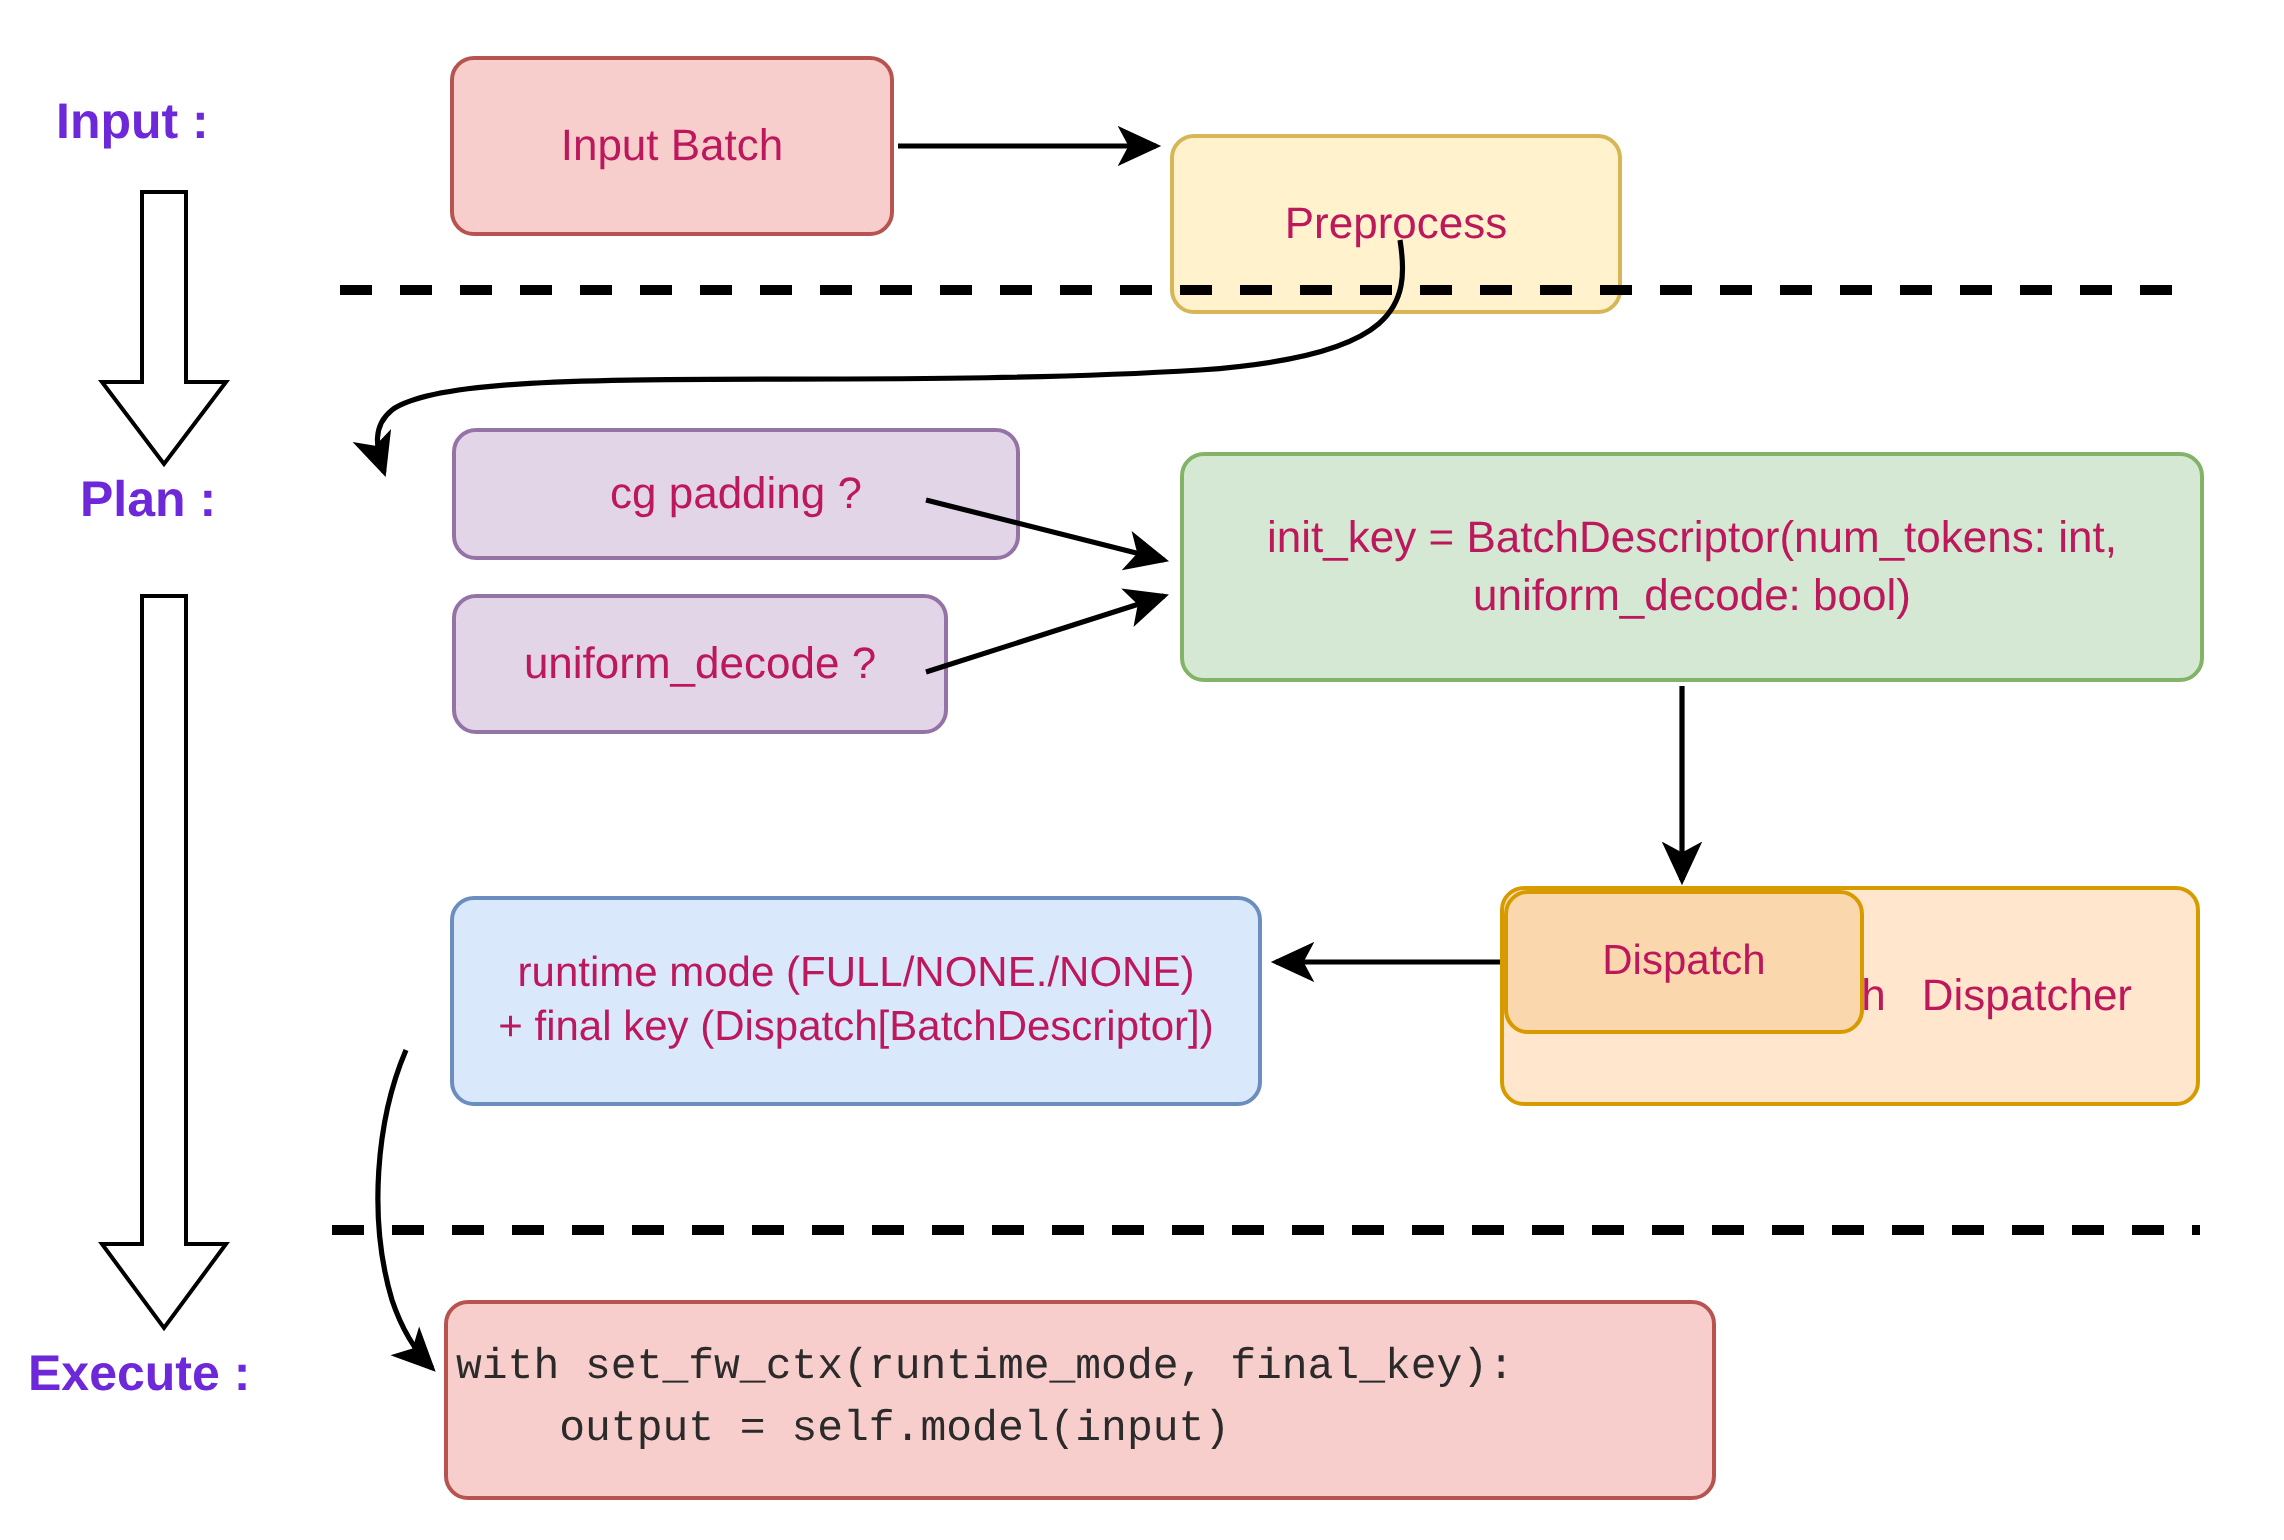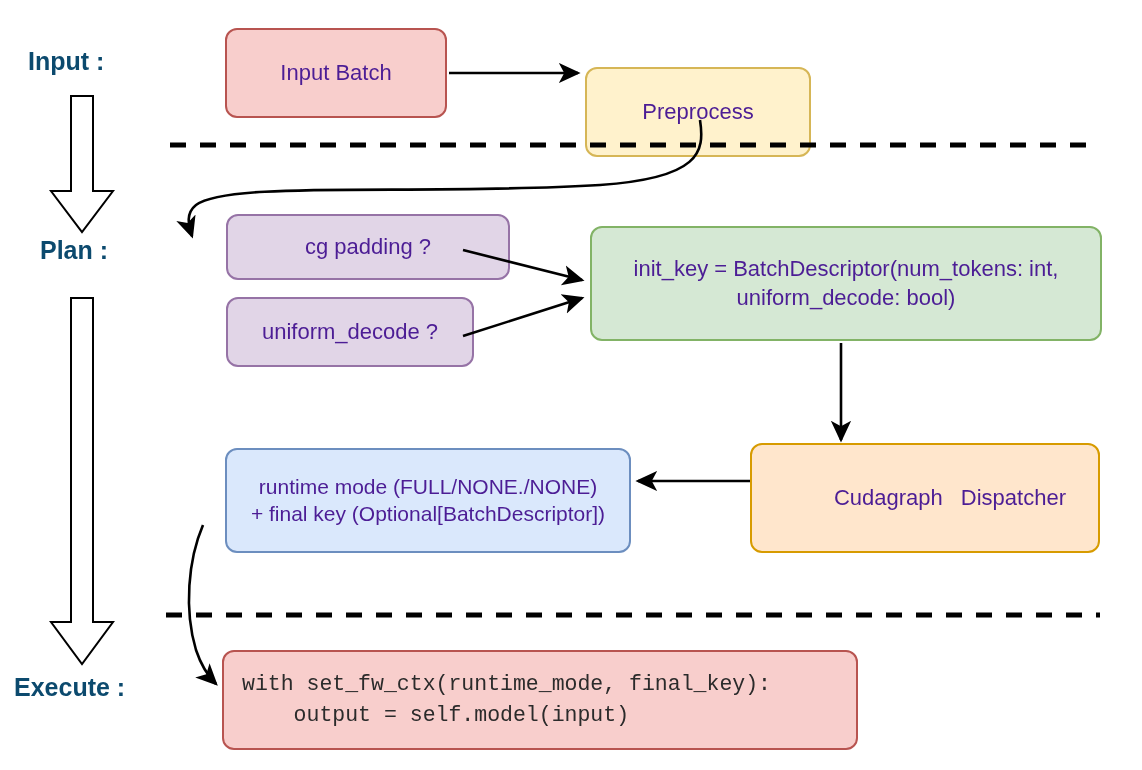--- a/index.html
+++ b/index.html
@@ -13,49 +13,49 @@
     height: 770px;
     background: #ffffff;
     overflow: hidden;
     font-family: "Liberation Sans", sans-serif;
   }
   .stage-label {
     position: absolute;
     font-family: "Liberation Sans", sans-serif;
     font-weight: bold;
     font-size: 25px;
-    color: #0c4a6e;
+    color: #6d28d9;
     white-space: nowrap;
     letter-spacing: 0px;
   }
   .node {
     position: absolute;
     box-sizing: border-box;
     border-radius: 12px;
     border-width: 2px;
     border-style: solid;
     display: flex;
     align-items: center;
     justify-content: center;
     text-align: center;
     font-family: "Liberation Sans", sans-serif;
     font-size: 22px;
-    color: #4c1d95;
+    color: #be185d;
     line-height: 1.28;
     padding: 2px 8px;
   }
   .node.code {
     font-family: "Liberation Mono", "DejaVu Sans Mono", monospace;
     font-size: 21.5px;
     justify-content: flex-start;
     align-items: center;
     text-align: left;
     white-space: pre;
     line-height: 1.45;
-    padding-left: 18px;
+    padding-left: 4px;
     color: #2b2b2b;
   }
   .node.pink   { background:#f8cecc; border-color:#b85450; }
   .node.yellow { background:#fff2cc; border-color:#d6b656;margin-top:39px; }
   .node.purple { background:#e1d5e7; border-color:#9673a6; }
   .node.green  { background:#d5e8d4; border-color:#82b366; }
   .node.blue   { background:#dae8fc; border-color:#6c8ebf; }
   .node.orange-outer { background:#ffe6cc; border-color:#d79b00; }
   .node.orange-inner { background:#fad7ac; border-color:#d79b00; }
 
@@ -107,24 +107,25 @@
   <div class="node green" style="left:590px; top:226px; width:512px; height:115px; flex-direction:column;">
     <span>init_key = BatchDescriptor(num_tokens: int,</span>
     <span>uniform_decode: bool)</span>
   </div>
 
   <div class="node orange-outer" style="left:750px; top:443px; width:350px; height:110px; justify-content:flex-end; padding-right:14px; flex-direction:row; align-items:center;">
     <span style="margin-right:18px;">Cudagraph</span>
     <span style="margin-right:18px;">Dispatcher</span>
   </div>
 
+  <div class="node orange-inner" style="left:752px; top:445px; width:180px; height:72px; font-size:21px;">Dispatch</div>
 
   <div class="node blue" style="left:225px; top:448px; width:406px; height:105px; flex-direction:column; font-size:21px;">
     <span>runtime mode (FULL/NONE./NONE)</span>
-    <span>+ final key (Optional[BatchDescriptor])</span>
+    <span>+ final key (Dispatch[BatchDescriptor])</span>
   </div>
 
   <div class="node pink code" style="left:222px; top:650px; width:636px; height:100px; flex-direction:column; align-items:flex-start; justify-content:center;">
     <span>with set_fw_ctx(runtime_mode, final_key):</span>
     <span>    output = self.model(input)</span>
   </div>
 
   <svg class="overlay" viewBox="0 0 1142 770">
     <defs>
       <marker id="ah" markerWidth="9" markerHeight="9" refX="7.4" refY="4.5" orient="auto" markerUnits="strokeWidth">

